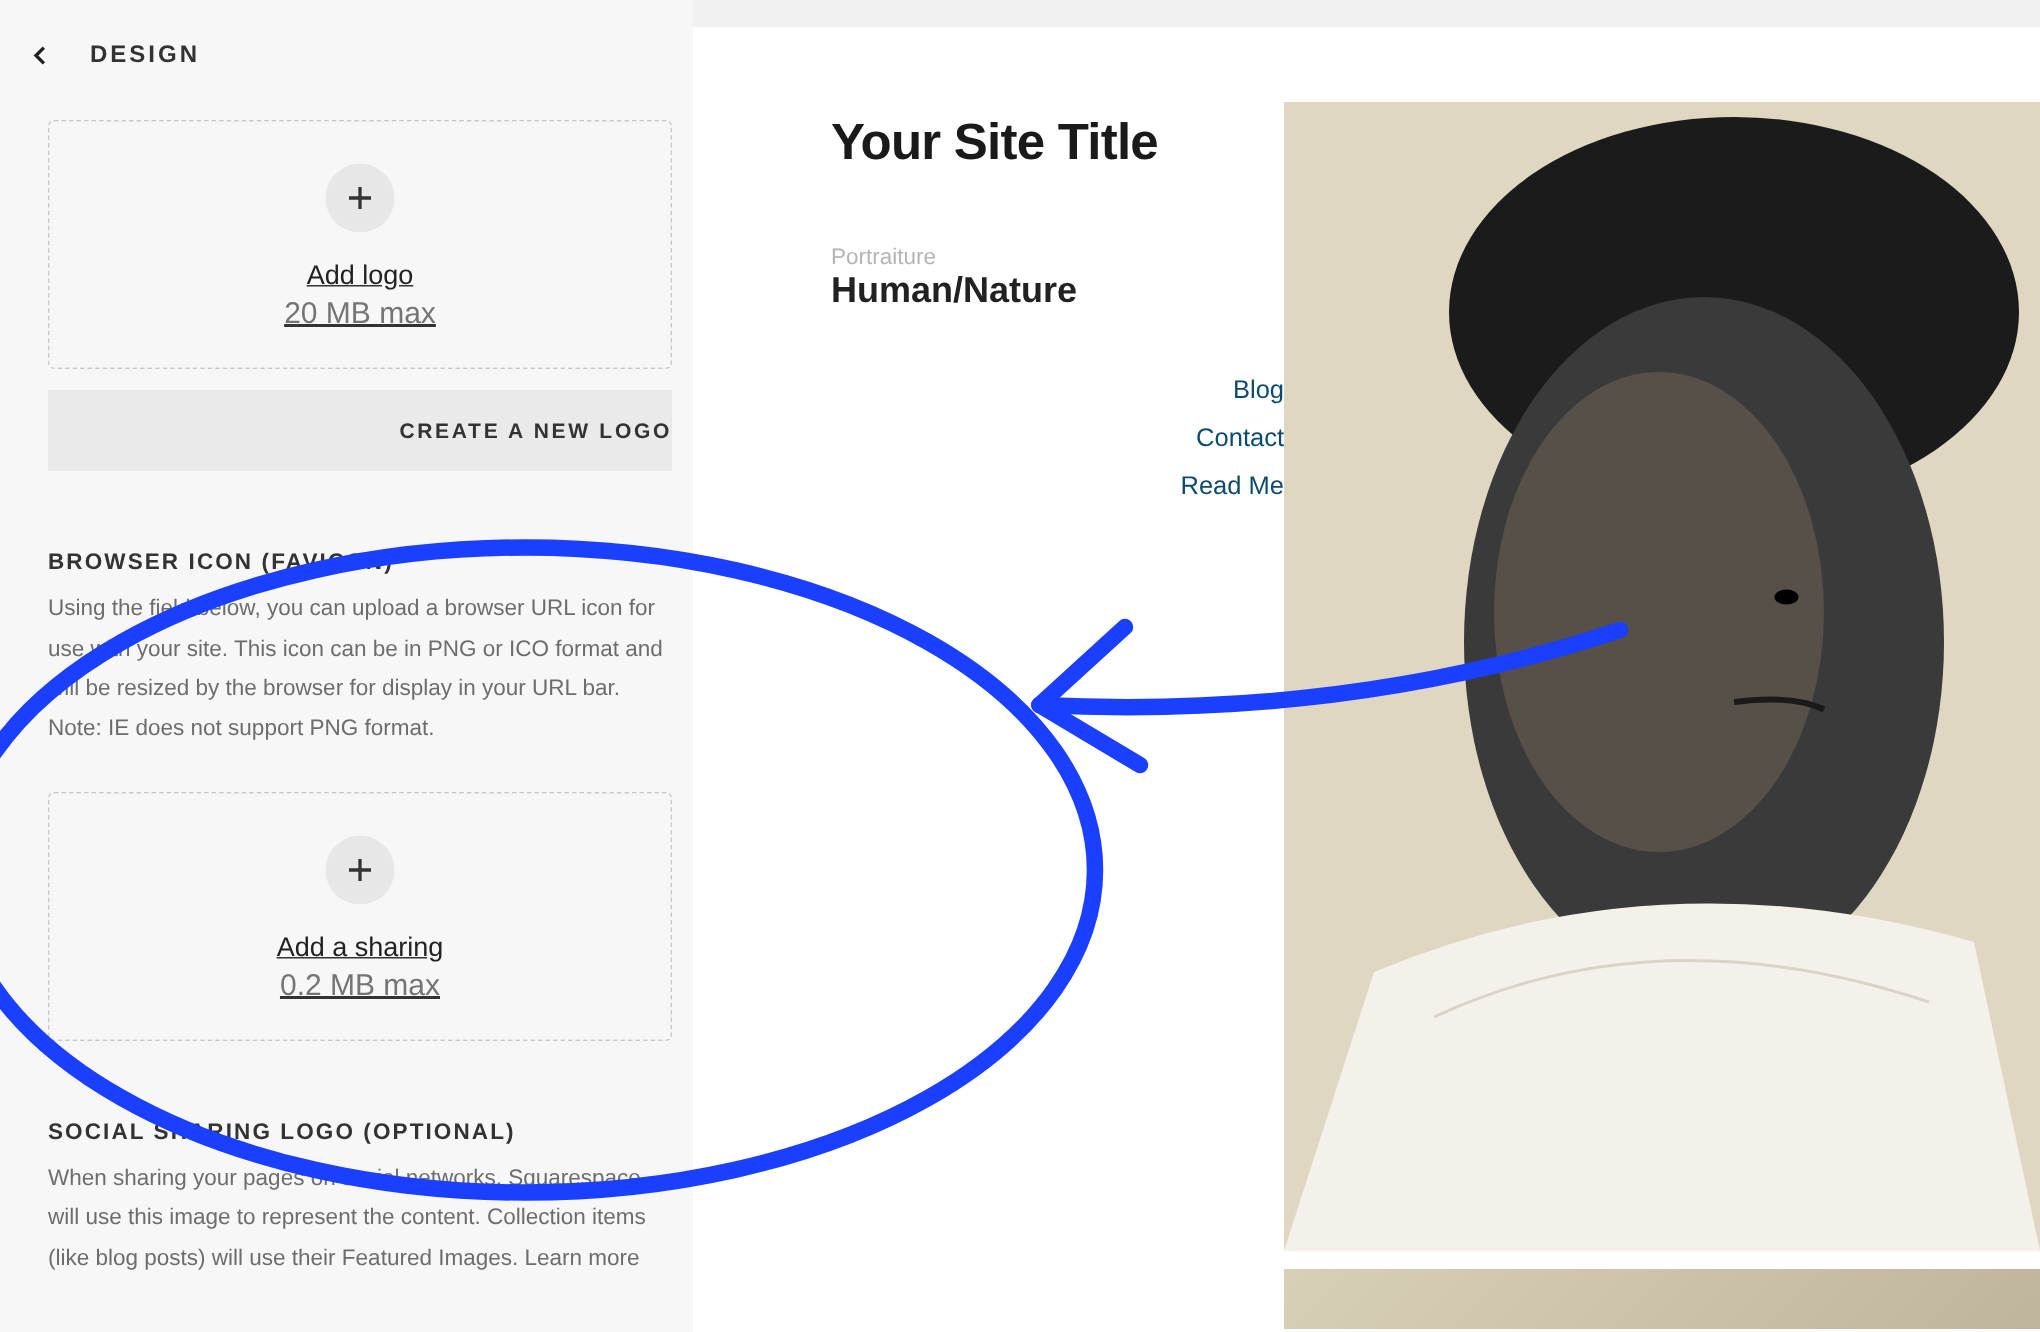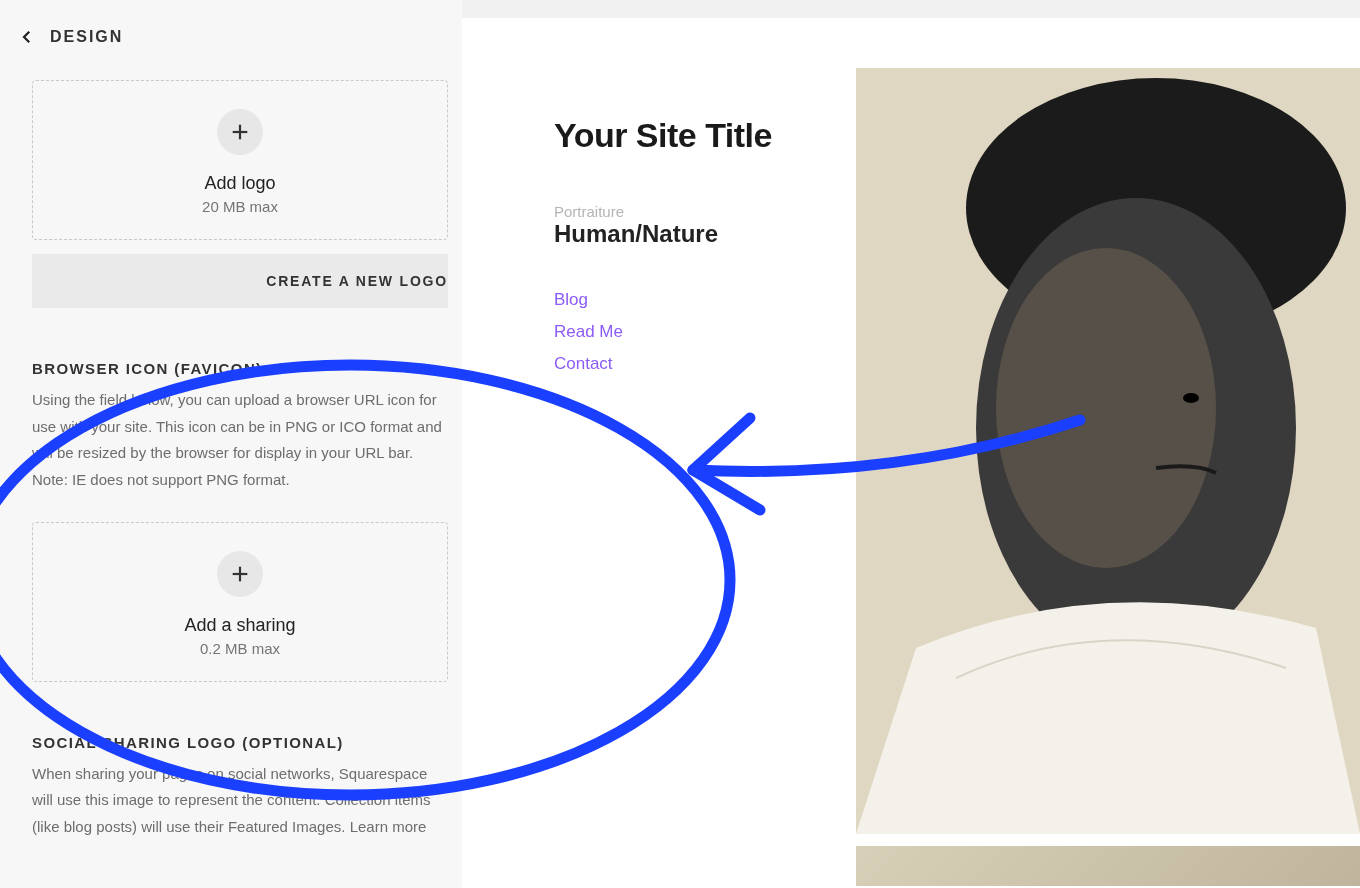--- a/index.html
+++ b/index.html
@@ -1,39 +1,39 @@
 <!DOCTYPE html>
 <html><head>
 <meta charset="utf-8">
 <style>
   * { box-sizing: border-box; margin: 0; padding: 0; }
   html, body { width: 1360px; height: 888px; overflow: hidden; font-family: -apple-system, "Helvetica Neue", Arial, sans-serif; background: #f1f1f1; color: #333; }
   .root { display: flex; width: 100%; height: 100%; }
   .sidebar { width: 462px; height: 100%; background: #f7f7f7; padding: 28px 32px 0 16px; overflow: hidden; }
-  .sb-header { display: flex; gap: 14px; margin-bottom: 34px; margin-left: 2px; }
+  .sb-header { display: flex; gap: 24px; margin-bottom: 34px; margin-left: 2px; }
   .sb-header .chev { width: 18px; height: 18px; display: flex; align-items: center; justify-content: center; }
   .sb-header .title { font-size: 16px; font-weight: 700; letter-spacing: 2px; }
-  .dashed-box { border: 1px dashed #c9c9c9; border-radius: 4px; width: 416px; margin-left: 16px; display: flex; flex-direction: column; align-items: center; justify-content: center; padding: 28px 0 24px; }
+  .dashed-box { border: 1px dashed #c9c9c9; border-radius: 4px; width: 416px; margin-left: 16px; display: flex; flex-direction: column; align-items: center; justify-content: center; padding: 28px 0 24px; text-decoration: underline; }
   .plus-circle { width: 46px; height: 46px; border-radius: 50%; background: #e7e7e7; display: flex; align-items: center; justify-content: center; margin-bottom: 18px; }
   .plus-circle svg { width: 22px; height: 22px; }
   .dashed-box .line1 { font-size: 18px; color: #222; margin-bottom: 4px; }
-  .dashed-box .line2 { font-size: 15px; color: #757575; }
+  .dashed-box .line2 { font-size: 20px; color: #757575; }
   .solid-btn { width: 416px; margin-left: 16px; margin-top: 14px; height: 54px; background: #eaeaea; display: flex; align-items: center; justify-content: flex-end; font-size: 14px; font-weight: 700; letter-spacing: 1.8px; color: #333; }
   .section { margin-left: 16px; width: 416px; }
   .section-title { font-size: 15px; font-weight: 700; letter-spacing: 1.4px; color: #333; margin-top: 52px; margin-bottom: 10px; }
   .section-desc { font-size: 15px; line-height: 1.78; color: #6d6d6d; }
   .section-desc .lm { color: #6d6d6d; }
   .preview { flex: 1; background: #fff; margin-top: 18px; position: relative; display: flex; }
   .pv-left { width: 394px; padding: 58px 0 0 92px; }
-  .site-title { font-size: 34px; font-weight: 700; color: #1a1a1a; letter-spacing: -0.5px; margin-top: 40px; }
+  .site-title { font-size: 34px; font-weight: 700; color: #1a1a1a; letter-spacing: -0.5px; }
   .nav-group1 { margin-top: 48px; }
   .nav-muted { font-size: 15px; color: #b5b5b5; font-weight: 500; }
   .nav-bold { font-size: 24px; color: #222; font-weight: 600; }
   .nav-group2 { margin-top: 42px; }
-  .nav-item { font-size: 17px; color: #8b5cf6; margin-bottom: 12px; }
+  .nav-item { font-size: 17px; color: #0c4a6e; margin-bottom: 12px; text-align: right; }
   .pv-right { flex: 1; padding: 50px 0 0 0; display: flex; flex-direction: column; gap: 12px; }
   .photo { width: 504px; height: 766px; background: linear-gradient(135deg,#dcd4c0 0%, #c9bfa8 40%, #3a3a3a 55%, #1a1a1a 70%, #f2f0ea 100%); position: relative; overflow: hidden; }
   .photo2 { width: 504px; height: 40px; background: linear-gradient(135deg,#d8cfb8 0%, #bfb59c 100%); }
   .annot { position: absolute; top: 0; left: 0; pointer-events: none; }
 </style>
 </head>
 <body>
 
 <div class="root">
   <div class="sidebar">
@@ -87,22 +87,22 @@
 
   <div class="preview">
     <div class="pv-left">
       <div class="site-title">Your Site Title</div>
       <div class="nav-group1">
         <div class="nav-muted">Portraiture</div>
         <div class="nav-bold">Human/Nature</div>
       </div>
       <div class="nav-group2">
         <div class="nav-item">Blog</div>
+        <div class="nav-item">Contact</div>
         <div class="nav-item">Read Me</div>
-        <div class="nav-item">Contact</div>
       </div>
     </div>
     <div class="pv-right">
       <div class="photo">
         <svg width="504" height="766" viewBox="0 0 504 766">
           <rect width="504" height="766" fill="#e0d7c3"></rect>
           <ellipse cx="300" cy="140" rx="190" ry="130" fill="#1b1b1b"></ellipse>
           <ellipse cx="280" cy="360" rx="160" ry="230" fill="#3a3a3a"></ellipse>
           <ellipse cx="250" cy="340" rx="110" ry="160" fill="#575048"></ellipse>
           <path d="M 60 580 Q 250 500 460 560 L 504 766 L 0 766 Z" fill="#f4f1ea"></path>

